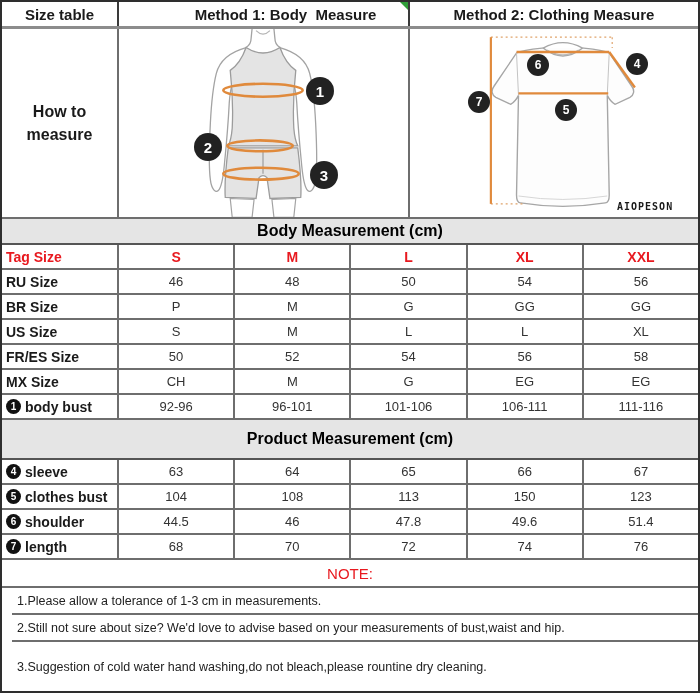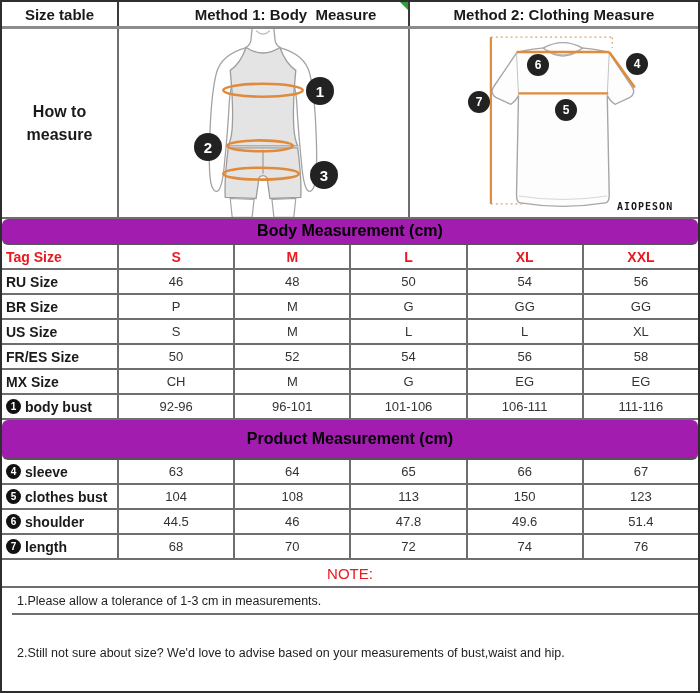--- a/index.html
+++ b/index.html
@@ -52,24 +52,23 @@
   .badge.small{ width:22px; height:22px; font-size:12px; }
   .brand{
     position:absolute; left:207px; top:172px;
     font-family:"DejaVu Sans Mono", monospace;
     font-weight:bold; font-size:10px; letter-spacing:1px; color:#1a1a1a;
   }
 
   
   .band{
     flex:none; display:flex; align-items:center; justify-content:center;
-    background:#a21caf; color:#000;
+    background:#e5e5e5; color:#000;
     font-weight:bold; font-size:16px;
     border-bottom:2px solid #555;
-    border-radius:6px;
   }
   .band1{ height:26px; }
   .band2{ height:40px; }
 
   
   .trow{ height:25px; }
   .trow .c1{ justify-content:flex-start; padding-left:4px; font-weight:bold; font-size:14px; }
   .trow .cv{ font-size:13px; color:#333; }
   .tag-row .c1, .tag-row .cv{ color:#e8191f; font-weight:bold; font-size:14px; }
   .row-badge{
@@ -281,14 +280,15 @@
     <div class="cell cv">68</div>
     <div class="cell cv">70</div>
     <div class="cell cv">72</div>
     <div class="cell cv">74</div>
     <div class="cell cv">76</div>
   </div>
 
   <div class="note-title">NOTE:</div>
   <div class="note-row">1.Please allow a tolerance of 1-3 cm in measurements.</div>
   <div class="note-row">2.Still not sure about size? We'd love to advise based on your measurements of bust,waist and hip.</div>
+  <div class="note-row">3.Suggestion of cold water hand washing,do not bleach,please rountine dry cleaning.</div>
 
 </div>
 
 </body></html>

